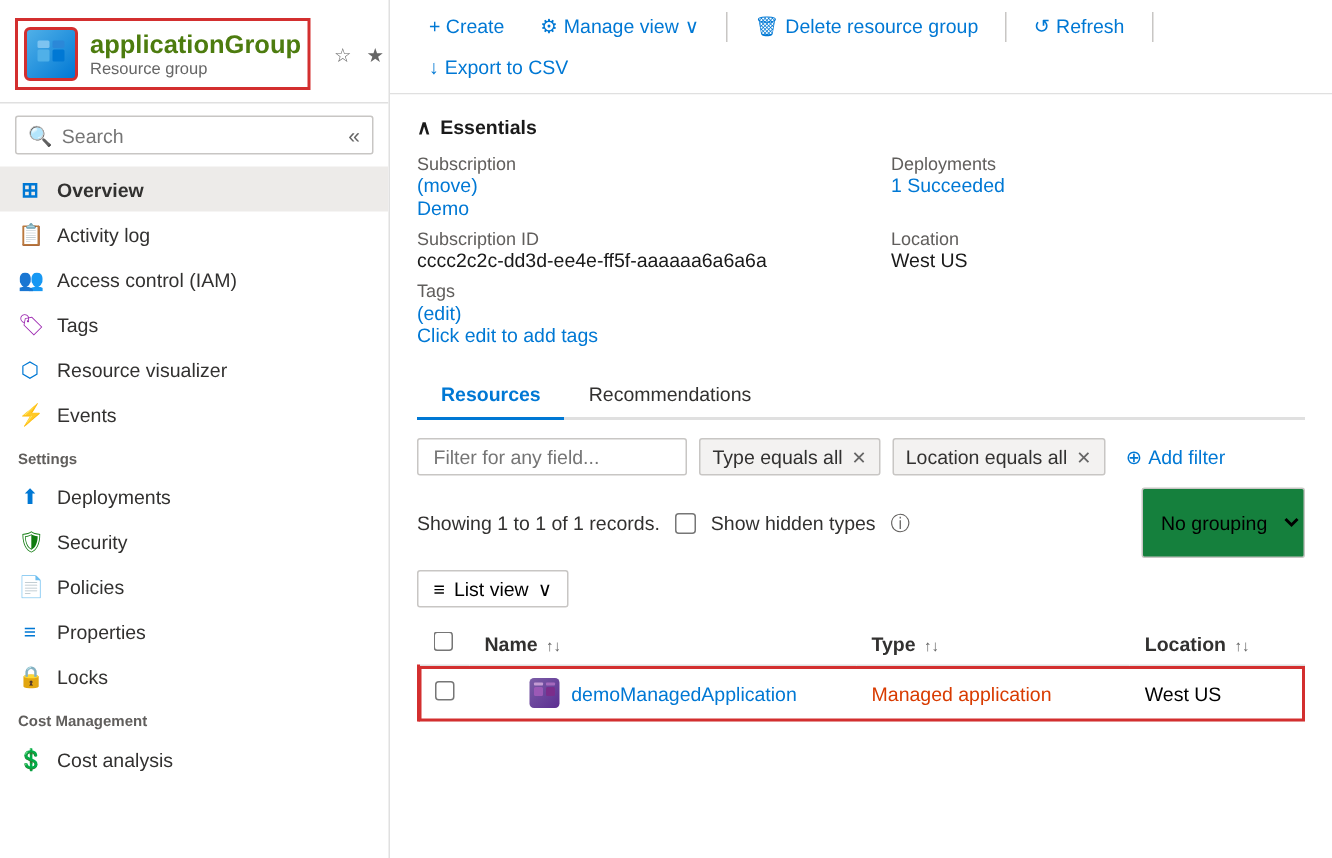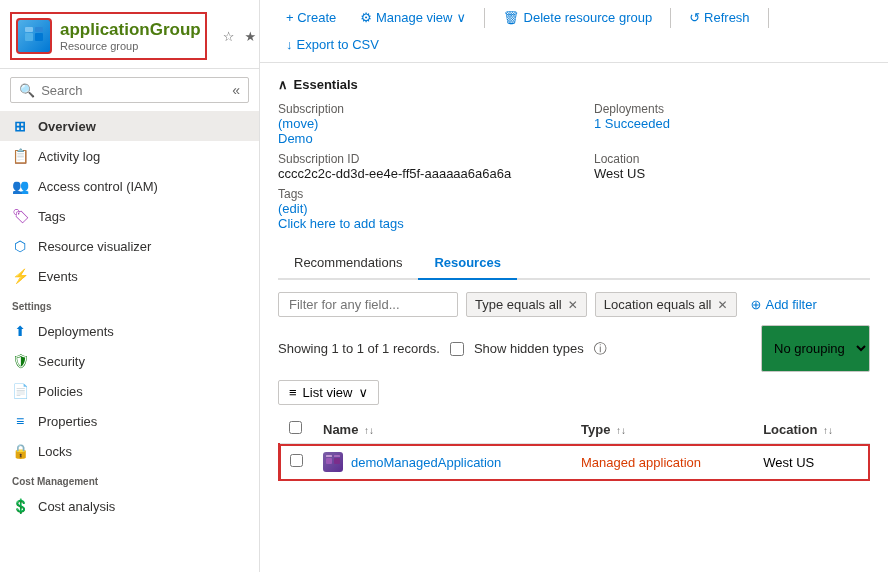--- a/index.html
+++ b/index.html
@@ -256,21 +256,21 @@
       color: #323130;
       font-weight: 600;
     }
     .resources-table td {
       padding: 8px 10px;
       border-bottom: 1px solid #f0f0f0;
       font-size: 13px;
     }
     .sort-icon { color: #666; font-size: 10px; margin-left: 2px; }
     .resource-row td { vertical-align: middle; }
-    .resource-name-cell { display: flex; align-items: center; gap: 8px; }
+    .resource-name-cell { display: flex; align-items: center; gap: 8px; justify-content: center; }
     .resource-name-link { color: #0078d4; text-decoration: none; }
     .resource-icon {
       width: 20px;
       height: 20px;
       background: linear-gradient(135deg, #7b5ea7, #5c2d91);
       border-radius: 3px;
       display: flex;
       align-items: center;
       justify-content: center;
       font-size: 11px;
@@ -430,29 +430,29 @@
           <div class="essentials-value">cccc2c2c-dd3d-ee4e-ff5f-aaaaaa6a6a6a</div>
         </div>
         <div class="essentials-item">
           <div class="essentials-label">Location</div>
           <div class="essentials-value">West US</div>
         </div>
         <div class="essentials-item">
           <div class="essentials-label">Tags</div>
           <div class="essentials-value">
             <a href="#">(edit)</a><br>
-            <a href="#">Click here to add tags</a>
+            <a href="#">Click edit to add tags</a>
           </div>
         </div>
       </div>
     </div>
 
     <div class="tabs">
+      <div class="tab active">Resources</div>
       <div class="tab">Recommendations</div>
-      <div class="tab active">Resources</div>
     </div>
 
     <div class="filter-row">
       <input class="filter-input" type="text" placeholder="Filter for any field..." style="">
       <div class="filter-tag">
         <span>Type equals all</span>
         <span class="close">✕</span>
       </div>
       <div class="filter-tag">
         <span>Location equals all</span>

